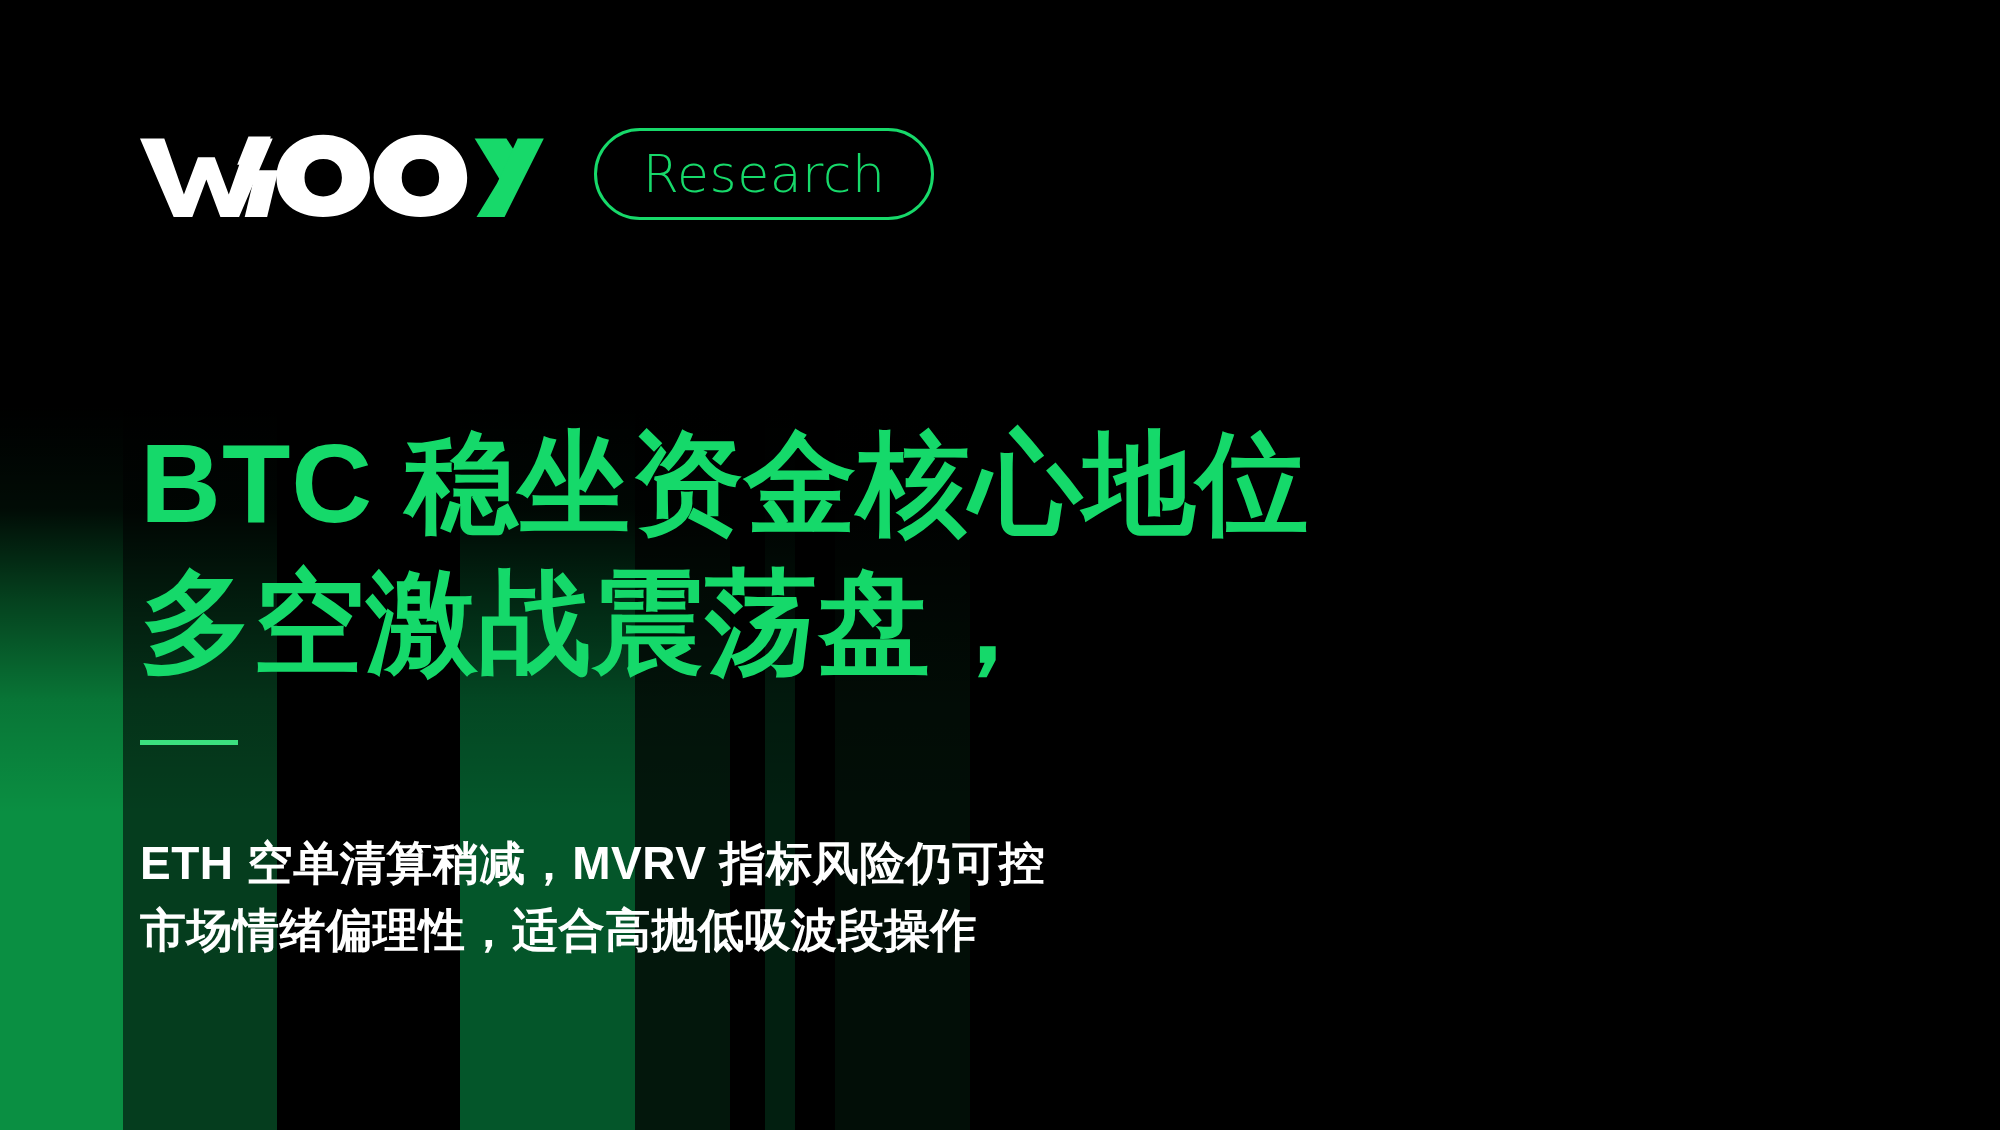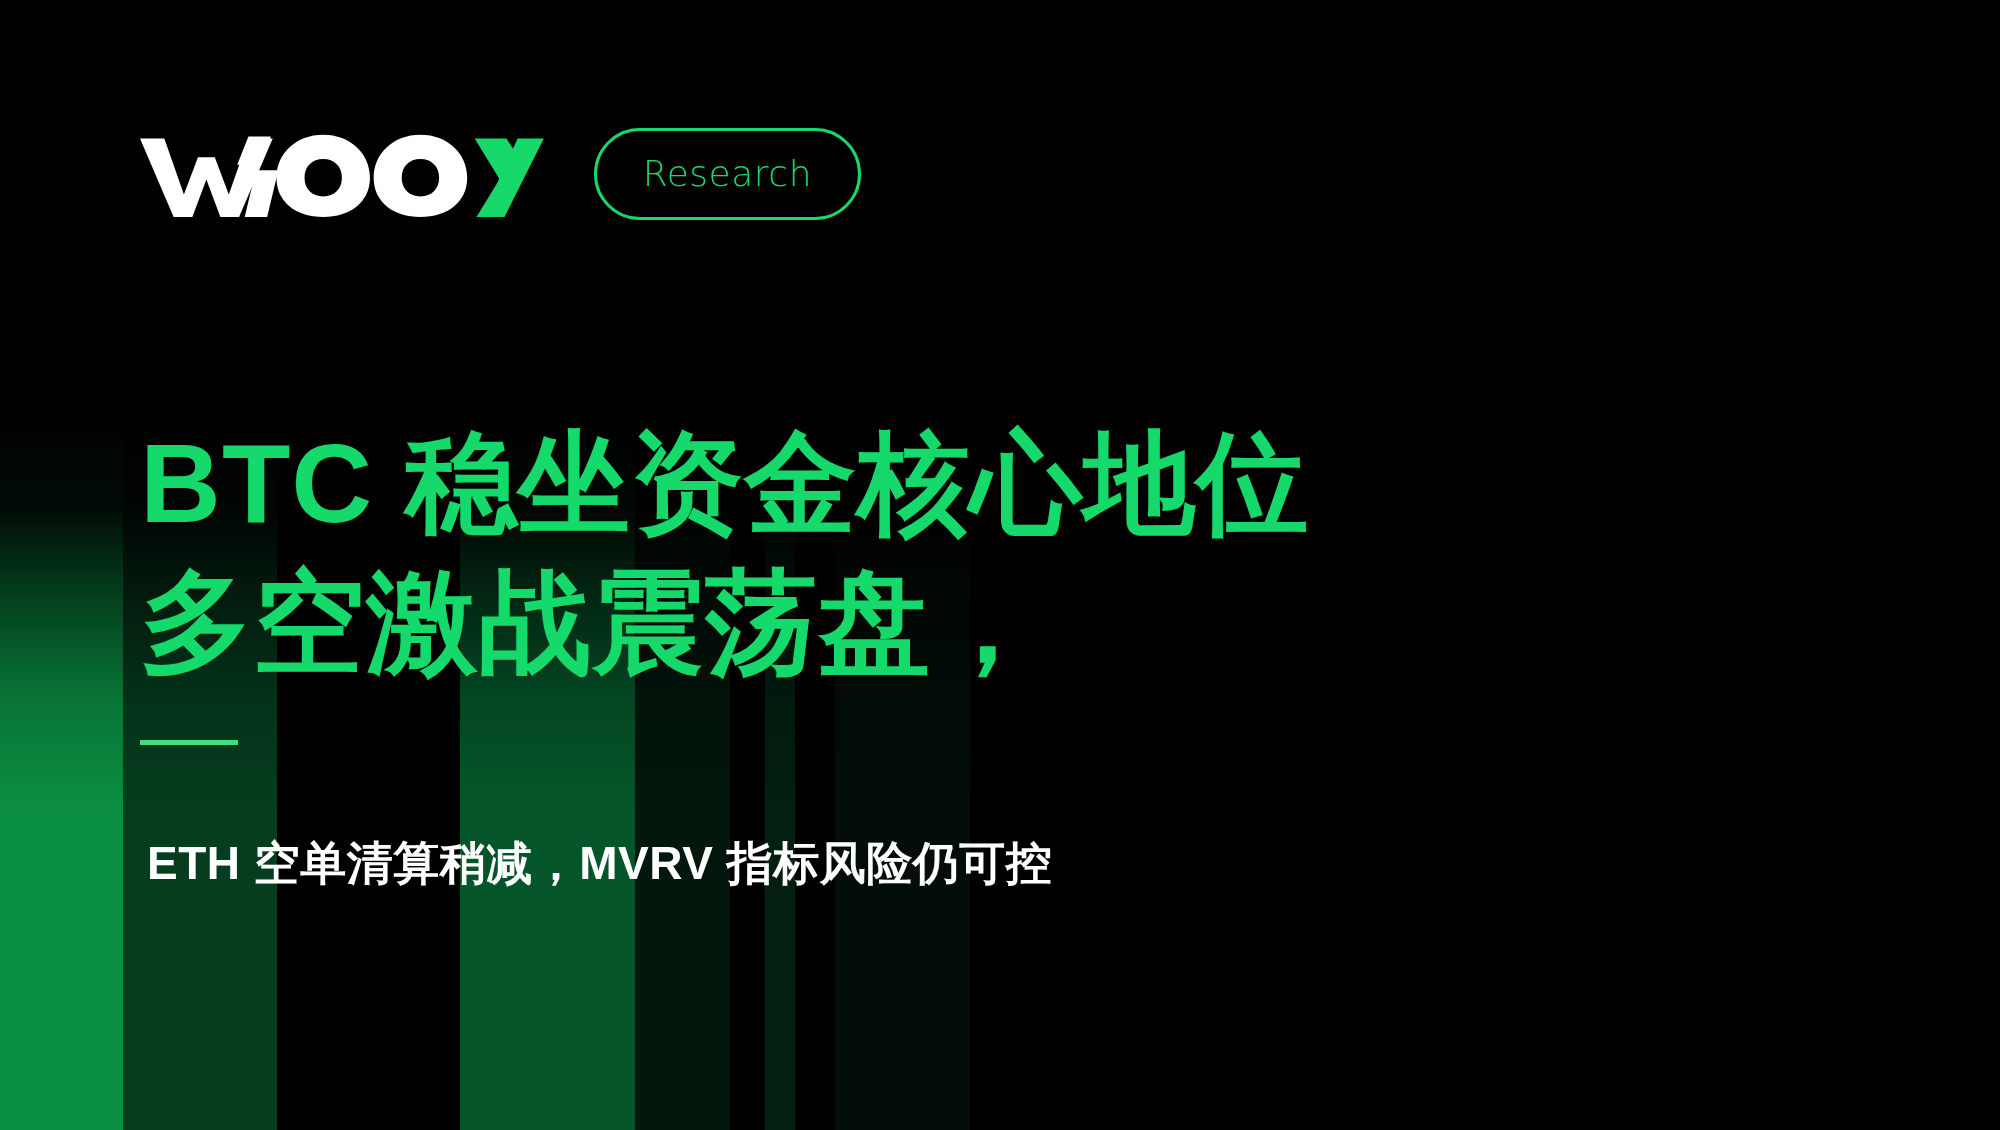--- a/index.html
+++ b/index.html
@@ -74,21 +74,21 @@
     align-items: center;
     justify-content: center;
     height: 92px;
     padding: 0 46px;
     border: 3px solid #17d96a;
     border-radius: 46px;
     box-sizing: border-box;
   }
   #research-badge-label {
     color: #17d96a;
-    font-size: 36px;
+    font-size: 52px;
     font-weight: 300;
     letter-spacing: 0.5px;
     line-height: 1;
     white-space: nowrap;
     font-family: "DejaVu Sans", sans-serif;
   }
 
   
   #headline {
     position: absolute;
@@ -120,21 +120,21 @@
     left: 140px;
     top: 830px;
     color: #ffffff;
     font-size: 46px;
     font-weight: 700;
     line-height: 1.46;
     letter-spacing: 0.5px;
     white-space: nowrap;
     font-family: "Liberation Sans", "DejaVu Sans", sans-serif;
   }
-  .subtitle-line { display: block; margin-left: 7px; }
+  .subtitle-line { display: block; }
 </style>
 </head>
 <body>
 
 <div id="stage">
 
   <div id="bg-bars">
       <div class="bg-bar" style="left: 0px; width: 123px; background: rgb(10, 143, 66); opacity: 1;"></div>
       <div class="bg-bar" style="left: 123px; width: 154px; background: rgb(5, 61, 30); opacity: 1;"></div>
       <div class="bg-bar" style="left: 277px; width: 183px; background: rgb(0, 0, 0); opacity: 1;"></div>
@@ -177,16 +177,17 @@
 
     <h1 id="headline">
       <span class="headline-line">BTC 稳坐资金核心地位</span>
       <span class="headline-line">多空激战震荡盘，</span>
     </h1>
 
     <div id="divider"></div>
 
     <div id="subtitle">
       <span class="subtitle-line">ETH 空单清算稍减，MVRV 指标风险仍可控</span>
+      <span class="subtitle-line">市场情绪偏理性，适合高抛低吸波段操作</span>
     </div>
 
   </div>
 </div>
 
 </body></html>

